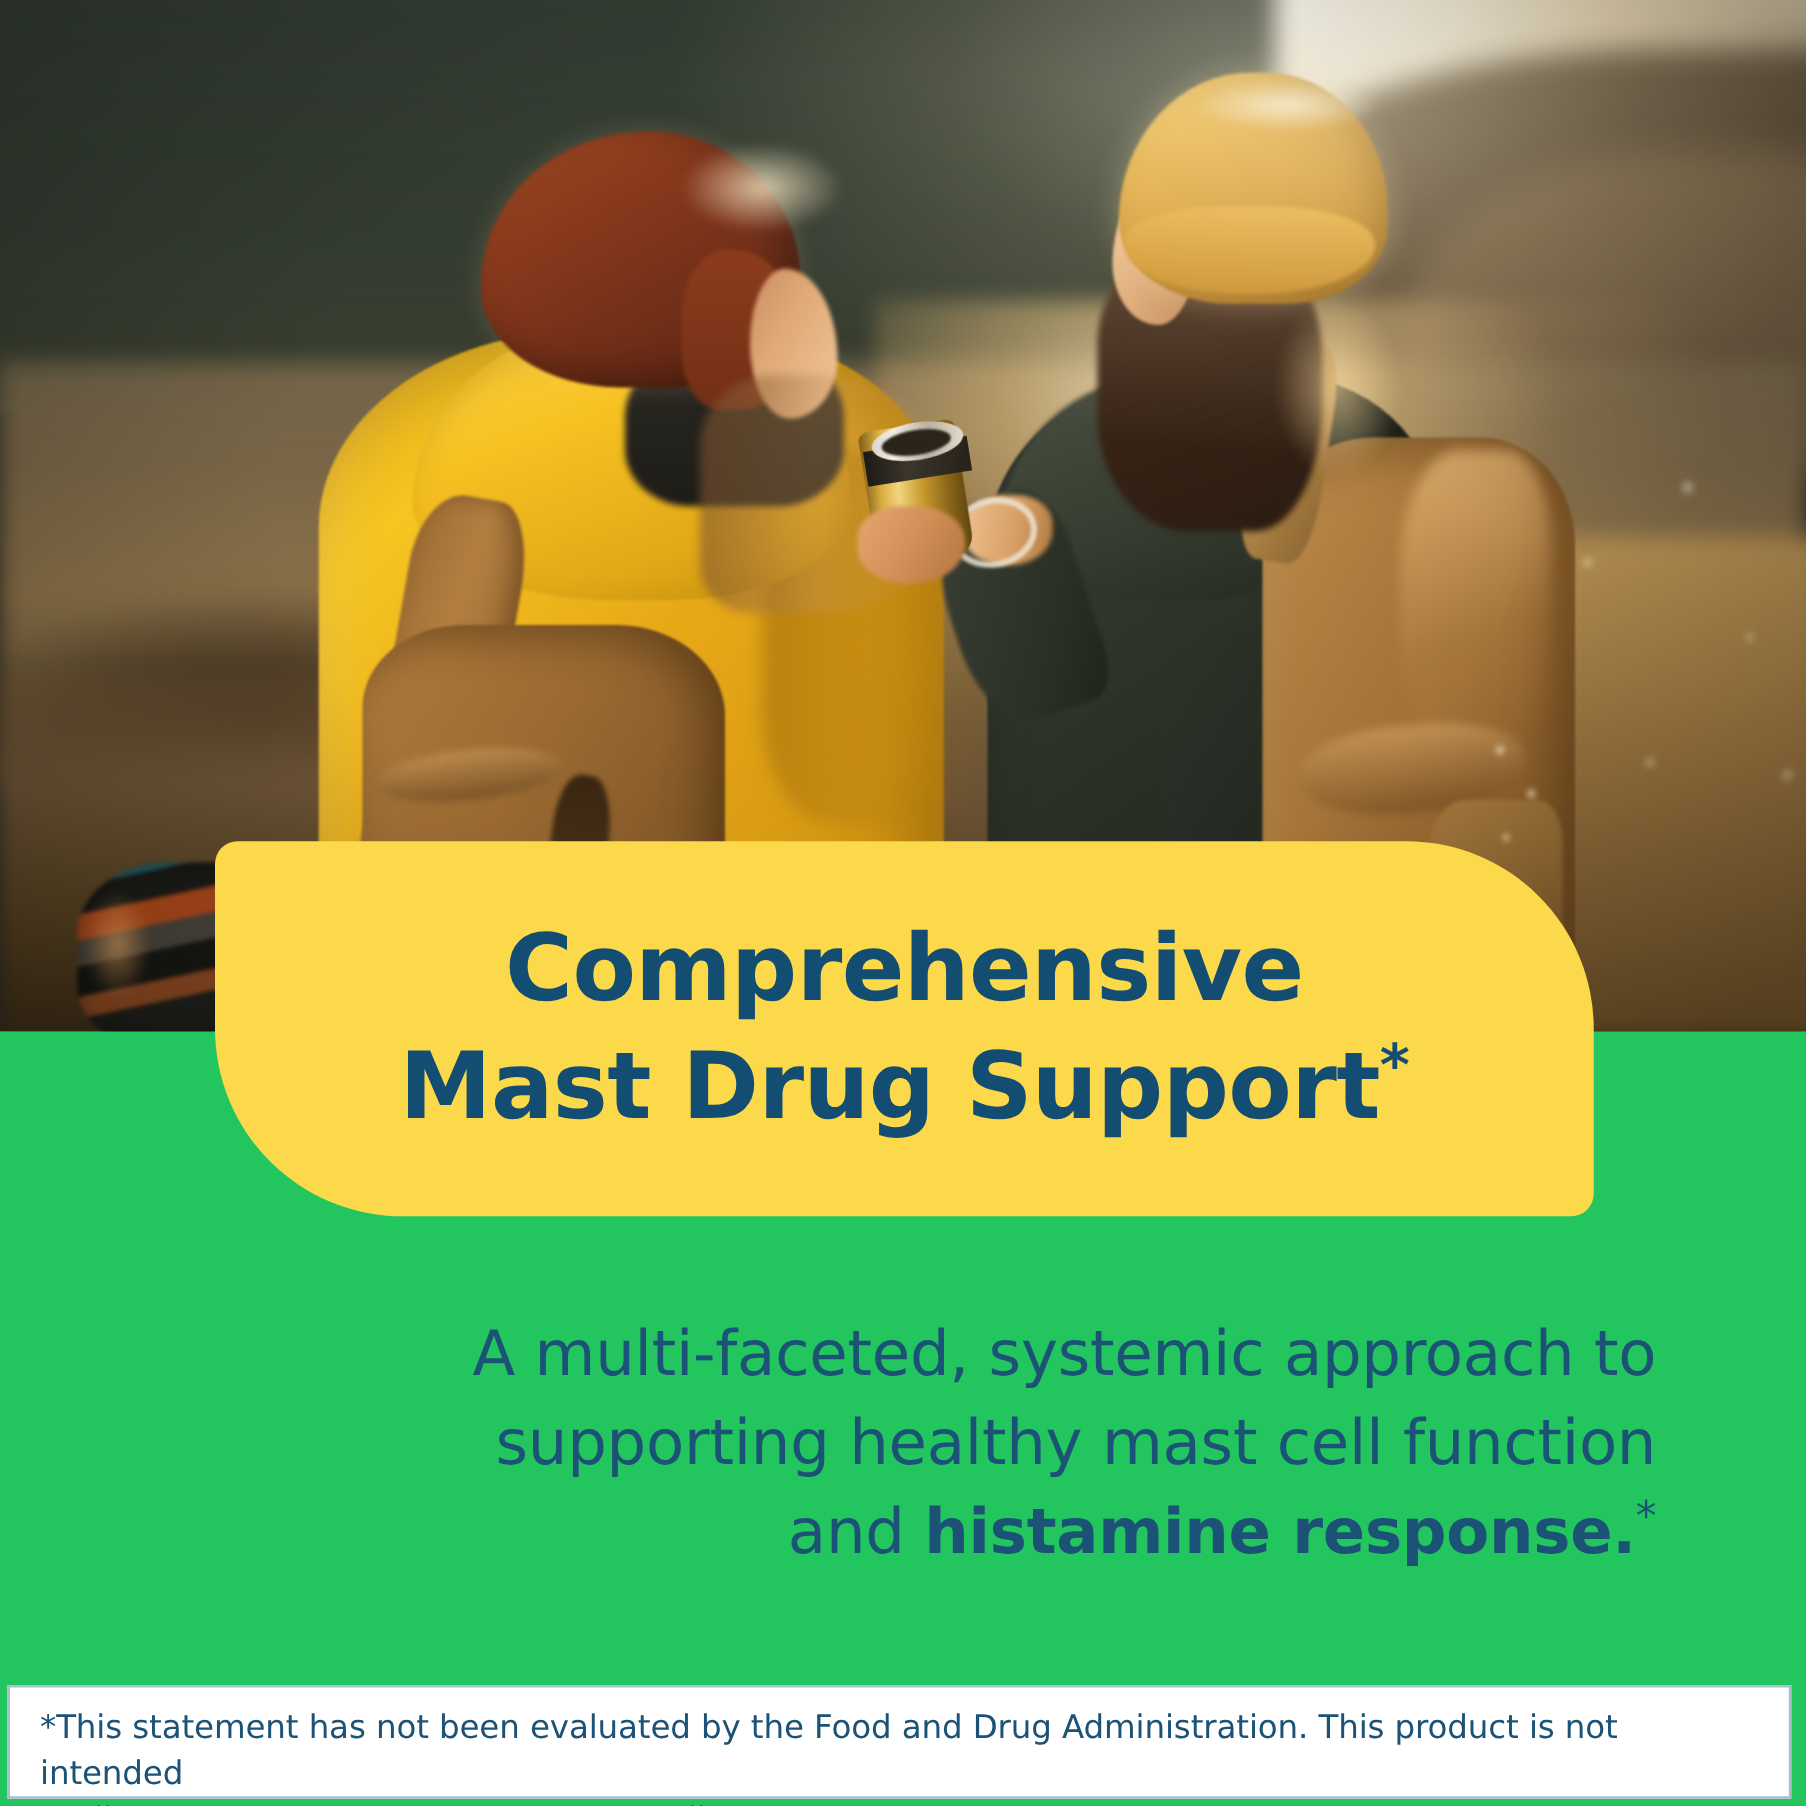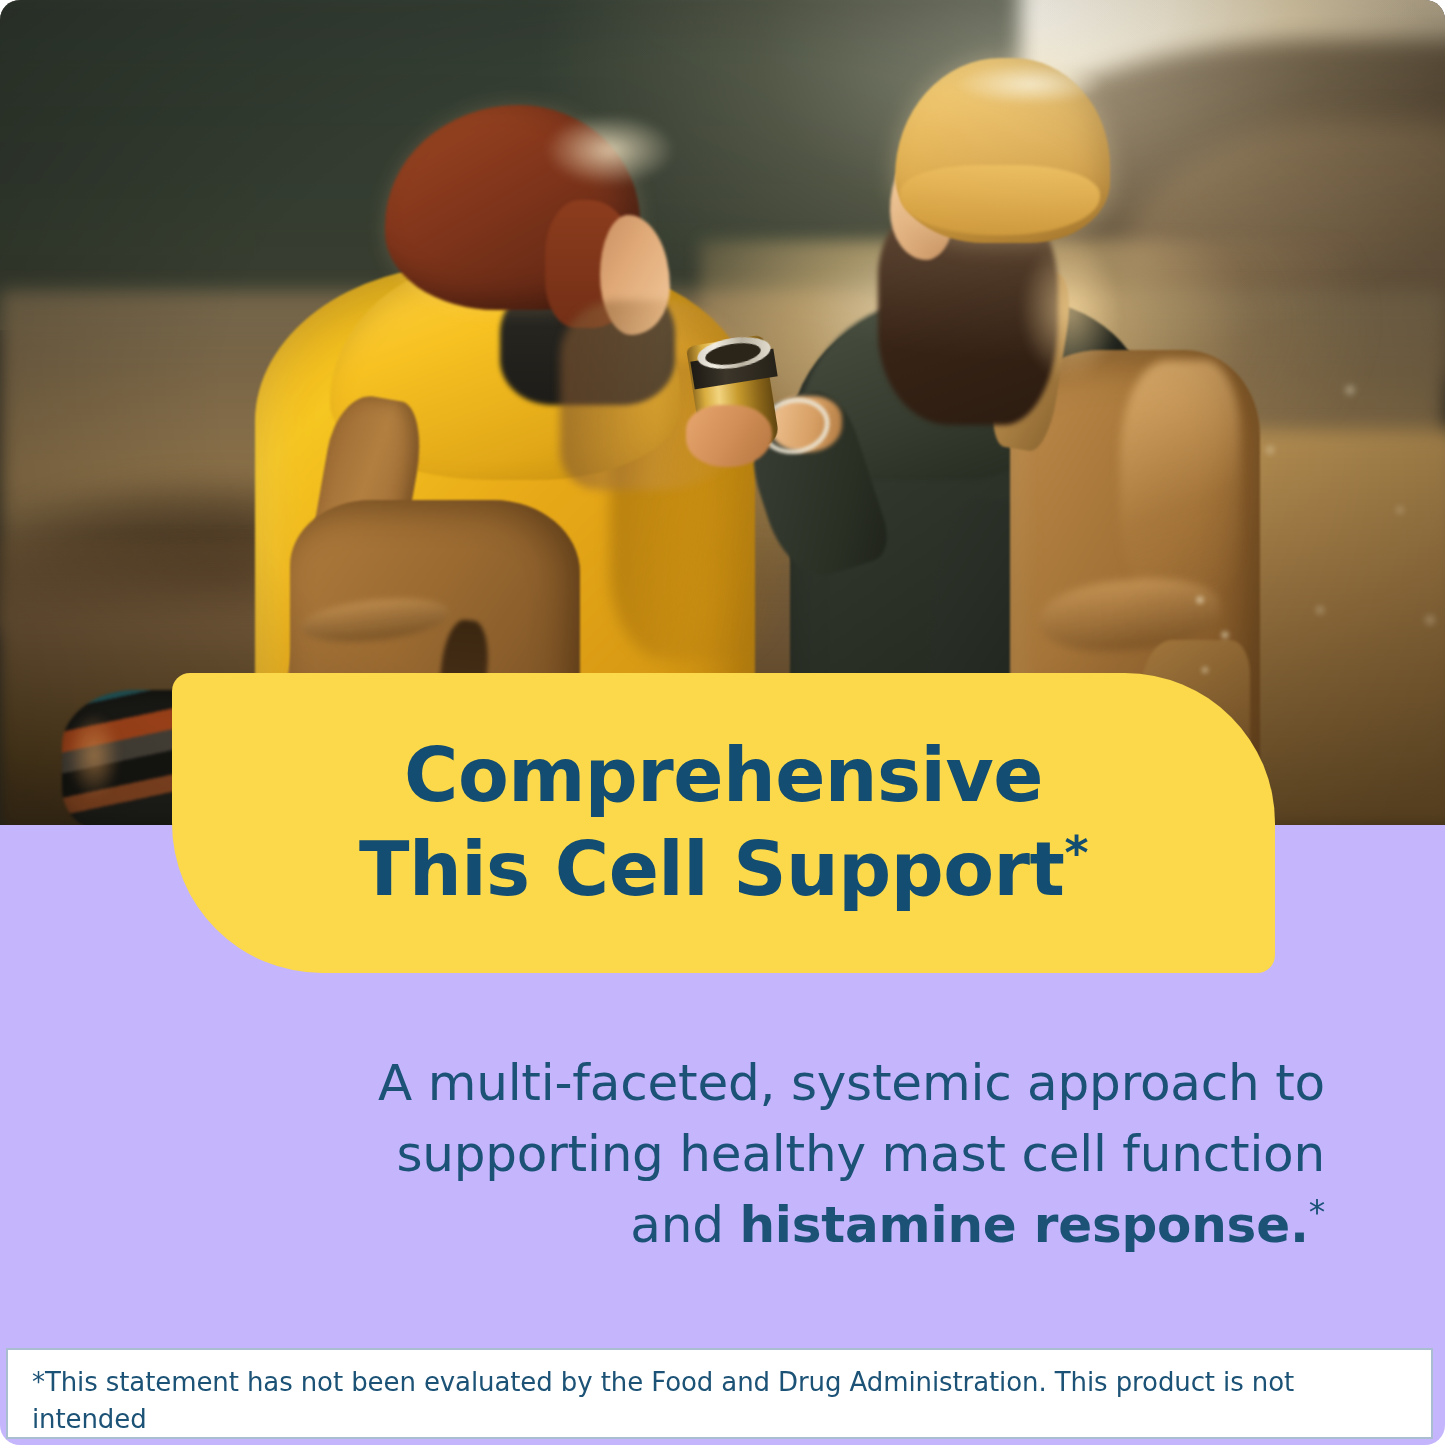--- a/index.html
+++ b/index.html
@@ -7,23 +7,22 @@
     padding: 0;
     background: #ffffff;
   }
   body {
     font-family: "Liberation Sans", sans-serif;
   }
   #page {
     position: relative;
     width: 1445px;
     height: 1445px;
-    background: #c4b5fd;
+    background: #22c55e;
     overflow: hidden;
-    border-radius: 20px;
   }
 
   
   #photo {
     position: absolute;
     left: 0;
     top: 0;
     width: 1445px;
     height: 825px;
     overflow: hidden;
@@ -508,21 +507,21 @@
     <div class="layer cup-rim"></div>
     <div class="layer cup-rim-inner"></div>
     <div class="layer hand1"></div>
 
     <div class="layer photo-warm"></div>
     <div class="layer photo-vignette"></div>
   </div>
 
   <div id="banner">
     <div class="banner-line">Comprehensive</div>
-    <div class="banner-line"><span>This Cell Support</span><span class="star-sup">*</span></div>
+    <div class="banner-line"><span>Mast Drug Support</span><span class="star-sup">*</span></div>
   </div>
 
   <div id="subhead">
     <div>A multi-faceted, systemic approach to</div>
     <div>supporting healthy mast cell function</div>
     <div><span>and </span><span class="bold">histamine response.</span><span class="sup">*</span></div>
   </div>
 
   <div id="footer">
     <p>*This statement has not been evaluated by the Food and Drug Administration. This product is not intended</p>

